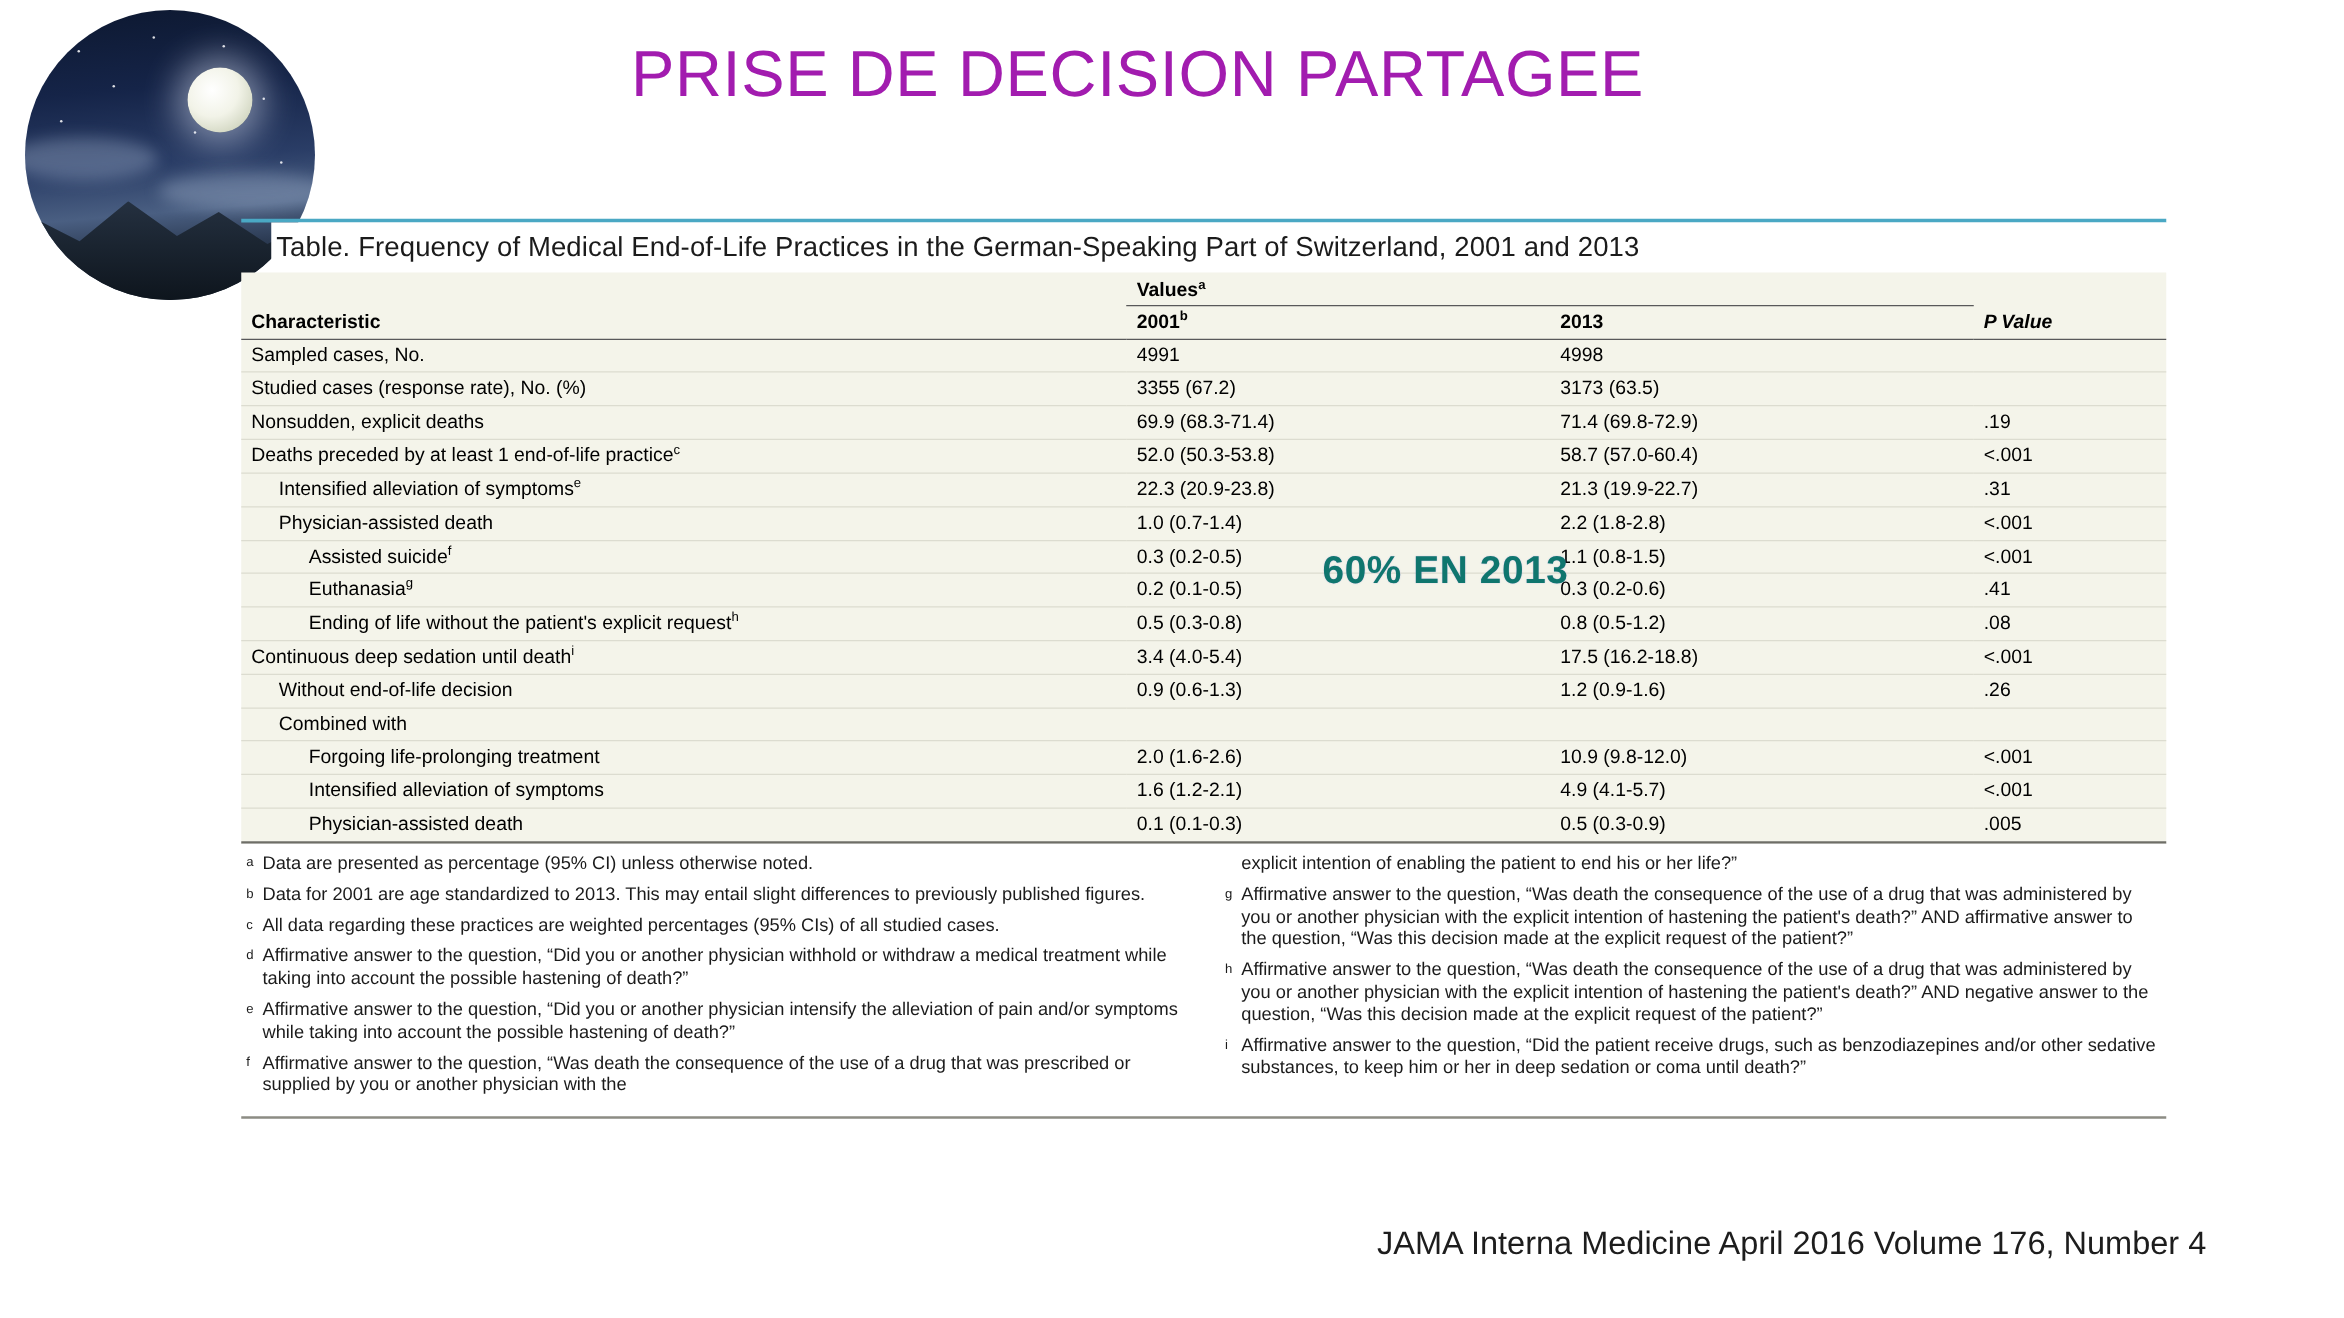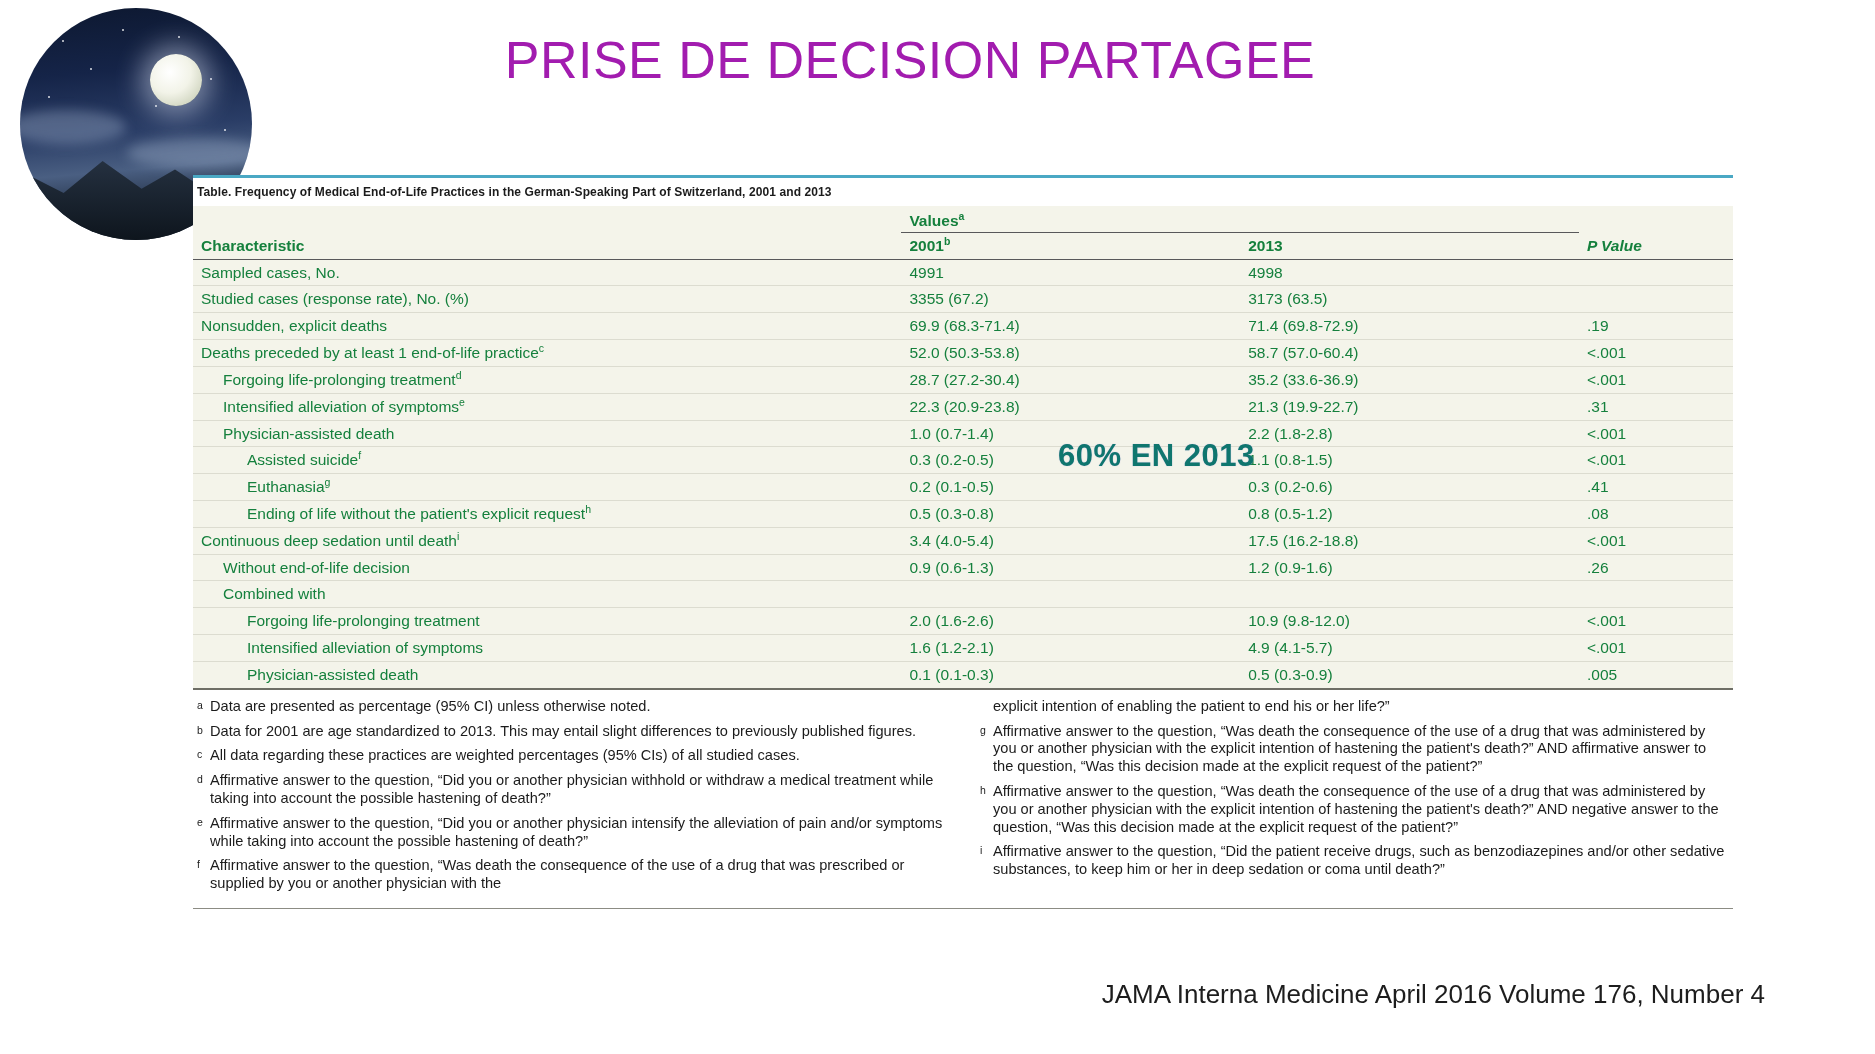--- a/index.html
+++ b/index.html
@@ -46,30 +46,31 @@
     color:#a21caf;
     font-family:"Liberation Sans", sans-serif;
   }
 
   
   #figure-block{
     position:absolute; left:193px; top:175px; width:1540px;
   }
   #table-rule-top{ height:3px; background:#4aa8c4; }
   #table-caption{
-    font-size:12px; font-weight:bold; color:#1b1b1b;
+    font-size:22px; font-weight:normal; color:#1b1b1b;
     padding:7px 4px 7px 4px; letter-spacing:.1px;
     background:#ffffff;
+    margin-left:24px;
   }
 
   table.jama{
     width:100%; border-collapse:collapse;
     background:#f4f4ea;
     font-size:15.5px;
-    color:#15803d;
+    color:#000000;
   }
   table.jama th, table.jama td{
     text-align:left; vertical-align:bottom;
     padding:4px 6px 4px 8px;
     line-height:1.15;
     white-space:nowrap;
   }
   table.jama th{ font-weight:bold; }
   .col-char{ width:46%; }
   .col-v1{ width:22%; }
@@ -197,26 +198,20 @@
           <td>71.4 (69.8-72.9)</td>
           <td class="col-p">.19</td>
         </tr>
         <tr class="data">
           <td><span>Deaths preceded by at least 1 end-of-life practice</span><sup>c</sup></td>
           <td>52.0 (50.3-53.8)</td>
           <td>58.7 (57.0-60.4)</td>
           <td class="col-p">&lt;.001</td>
         </tr>
         <tr class="data">
-          <td class="ind1"><span>Forgoing life-prolonging treatment</span><sup>d</sup></td>
-          <td>28.7 (27.2-30.4)</td>
-          <td>35.2 (33.6-36.9)</td>
-          <td class="col-p">&lt;.001</td>
-        </tr>
-        <tr class="data">
           <td class="ind1"><span>Intensified alleviation of symptoms</span><sup>e</sup></td>
           <td>22.3 (20.9-23.8)</td>
           <td>21.3 (19.9-22.7)</td>
           <td class="col-p">.31</td>
         </tr>
         <tr class="data">
           <td class="ind1"><span>Physician-assisted death</span></td>
           <td>1.0 (0.7-1.4)</td>
           <td>2.2 (1.8-2.8)</td>
           <td class="col-p">&lt;.001</td>

